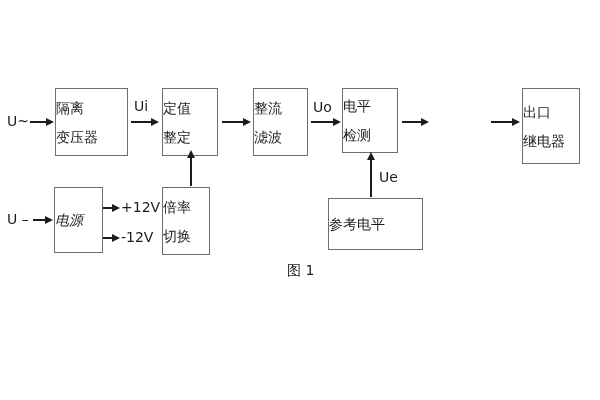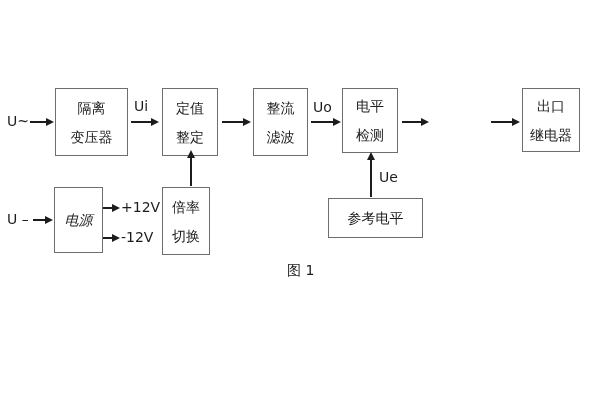--- a/index.html
+++ b/index.html
@@ -12,21 +12,20 @@
     color: #1c1c1c;
     overflow: hidden;
   }
   .box {
     position: absolute;
     box-sizing: border-box;
     border: 1.5px solid #6e6e6e;
     background: #ffffff;
     display: flex;
     flex-direction: column;
-    align-items: center;
     justify-content: center;
     gap: 15px;
     font-size: 14px;
     line-height: 1;
     white-space: nowrap;
   }
   .lbl {
     position: absolute;
     font-size: 14px;
     line-height: 1;
@@ -67,25 +66,25 @@
     font-size: 14px;
     line-height: 1;
   }
 
   
   .b-isolation  { left:55px;  top:88px; width:73px; height:68px; }
   .b-setpoint   { left:162px; top:88px; width:56px; height:68px; }
   .b-rectifier  { left:253px; top:88px; width:55px; height:68px; }
   .b-level      { left:342px; top:88px; width:56px; height:65px; }
   .b-drive      { left:430px; top:88px; width:57px; height:70px; }
-  .b-relay      { left:522px; top:88px; width:58px; height:64px; }
+  .b-relay      { left:522px; top:88px; width:58px; height:76px; }
   
   .b-power      { left:54px;  top:187px; width:49px; height:66px;font-style:italic; }
   .b-multiplier { left:162px; top:187px; width:48px; height:68px; }
-  .b-reference  { left:328px; top:198px; width:95px; height:40px; gap:0; }
+  .b-reference  { left:328px; top:198px; width:95px; height:52px; gap:0; }
 
   
   .a-ac        { left:30px;  top:121px; width:17px; }
   .a-iso-set   { left:131px; top:121px; width:21px; }
   .a-set-rect  { left:222px; top:121px; width:22px; }
   .a-rect-lev  { left:311px; top:121px; width:23px; }
   .a-lev-drv   { left:402px; top:121px; width:20px; }
   .a-drv-rel   { left:491px; top:121px; width:22px; }
   .a-dc        { left:33px;  top:219px; width:13px; }
   .a-p12       { left:103px; top:207px; width:10px; }

